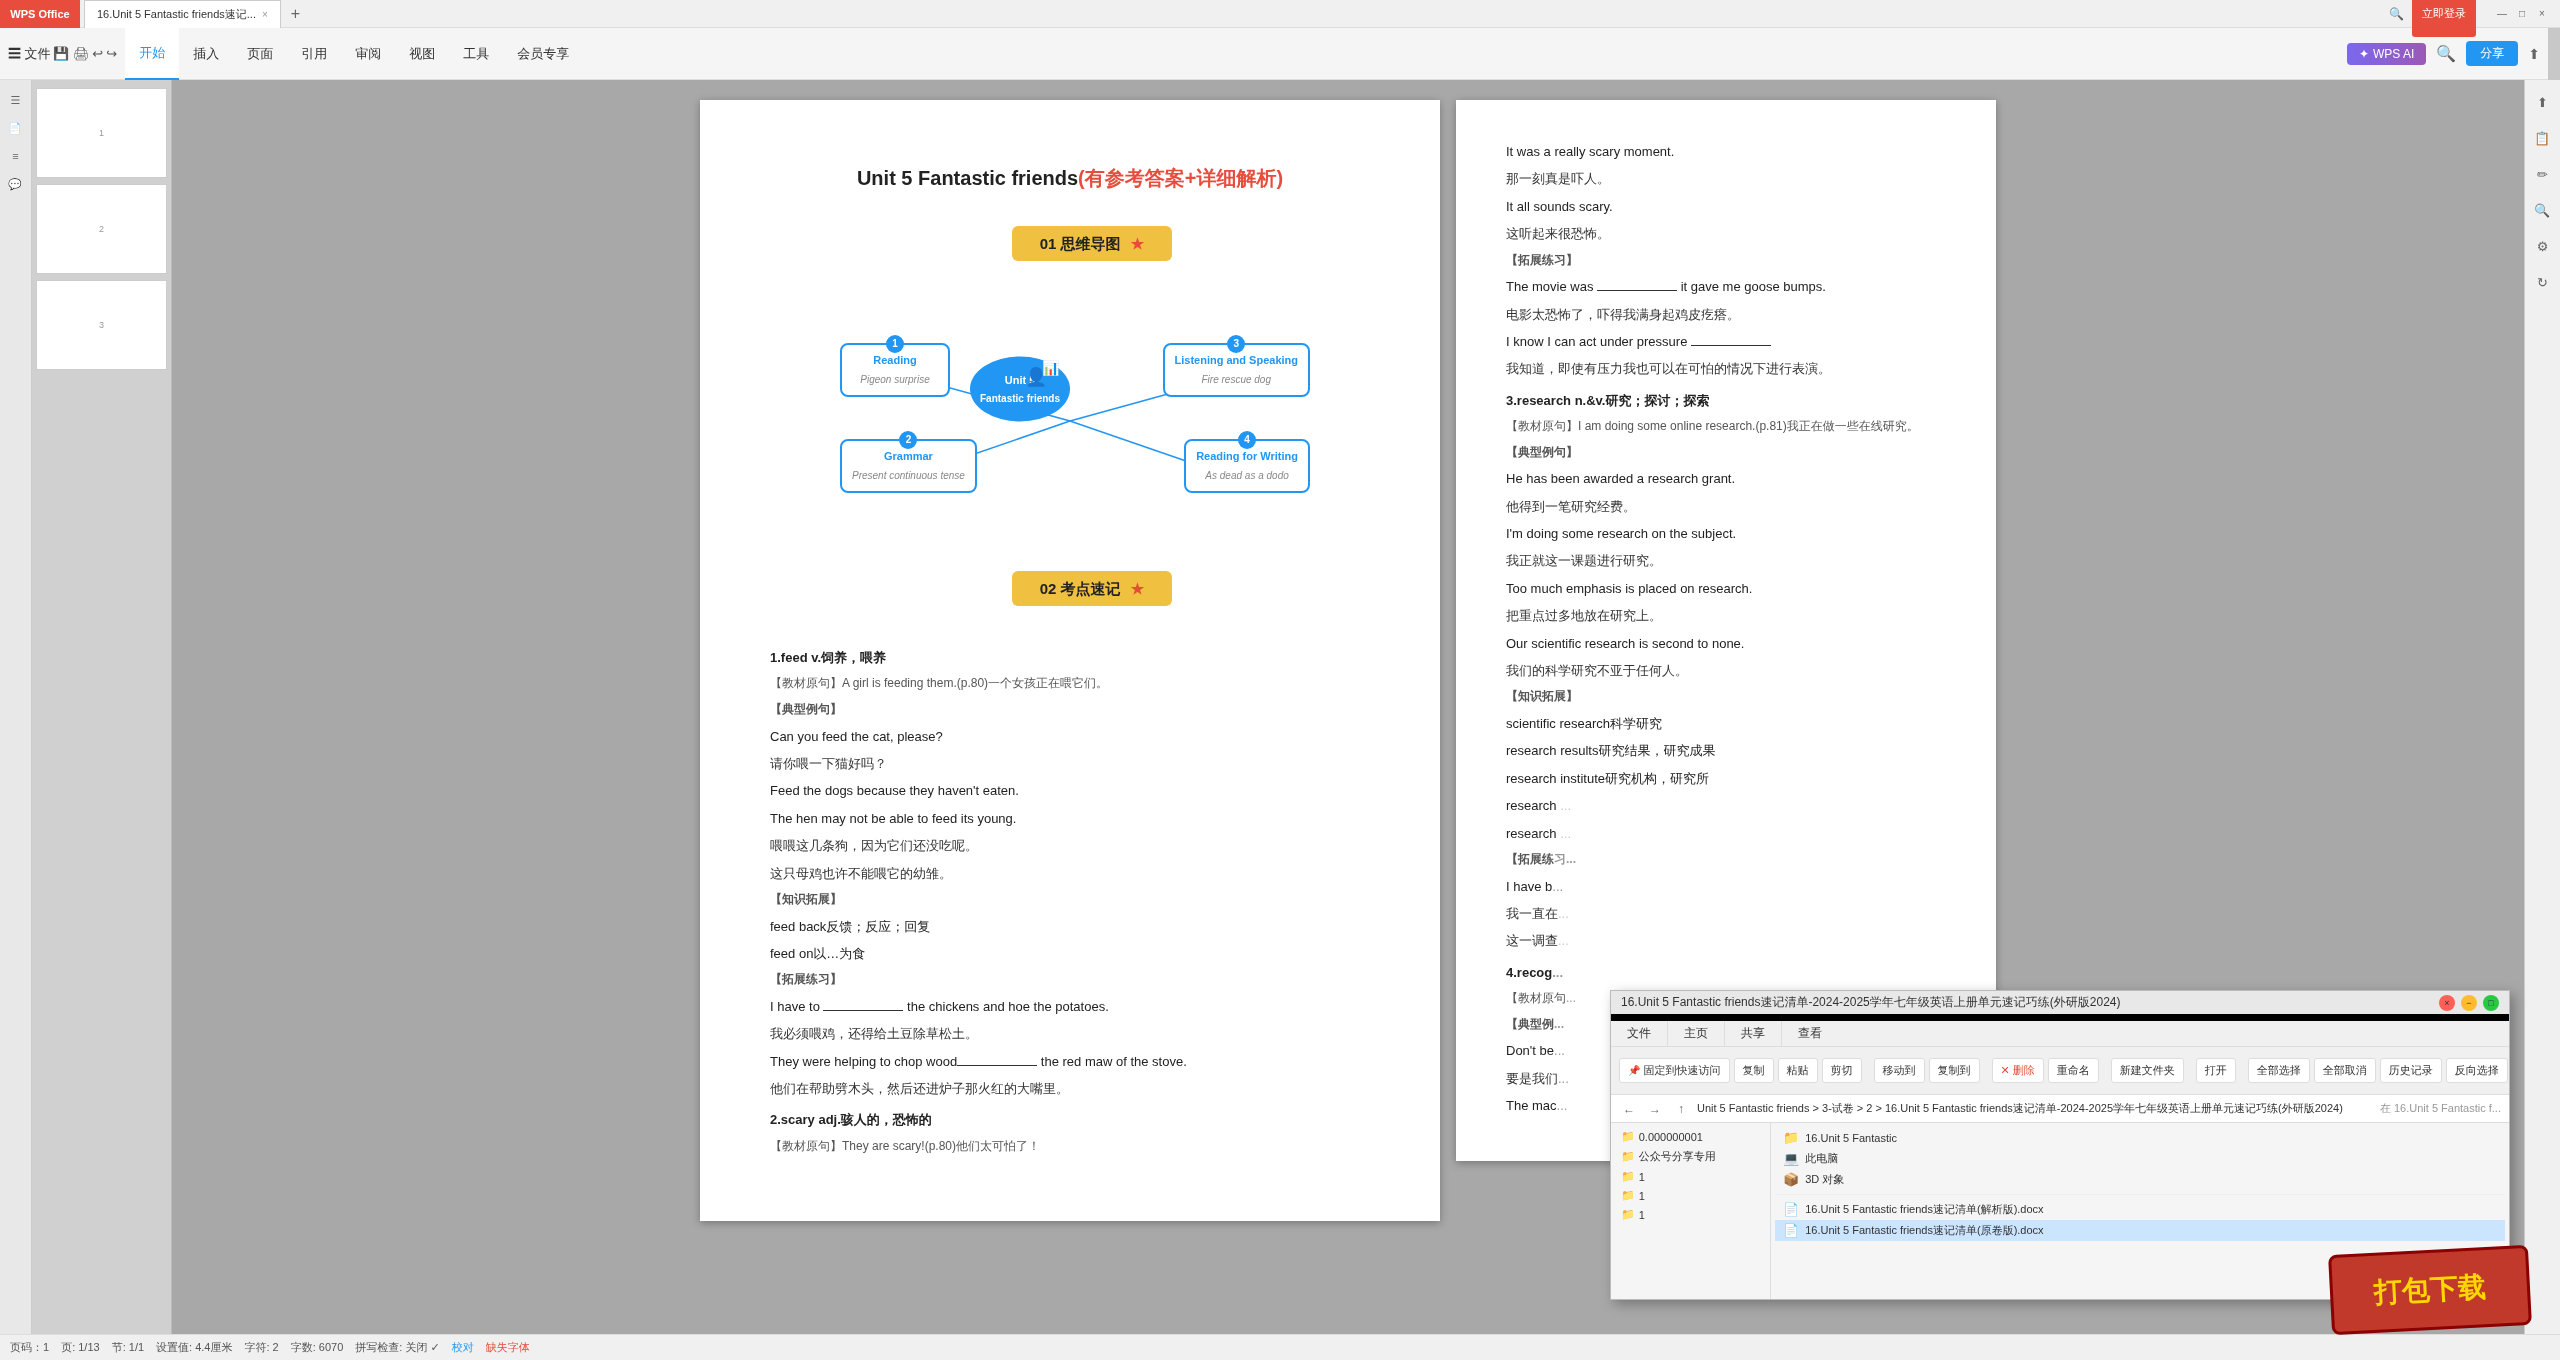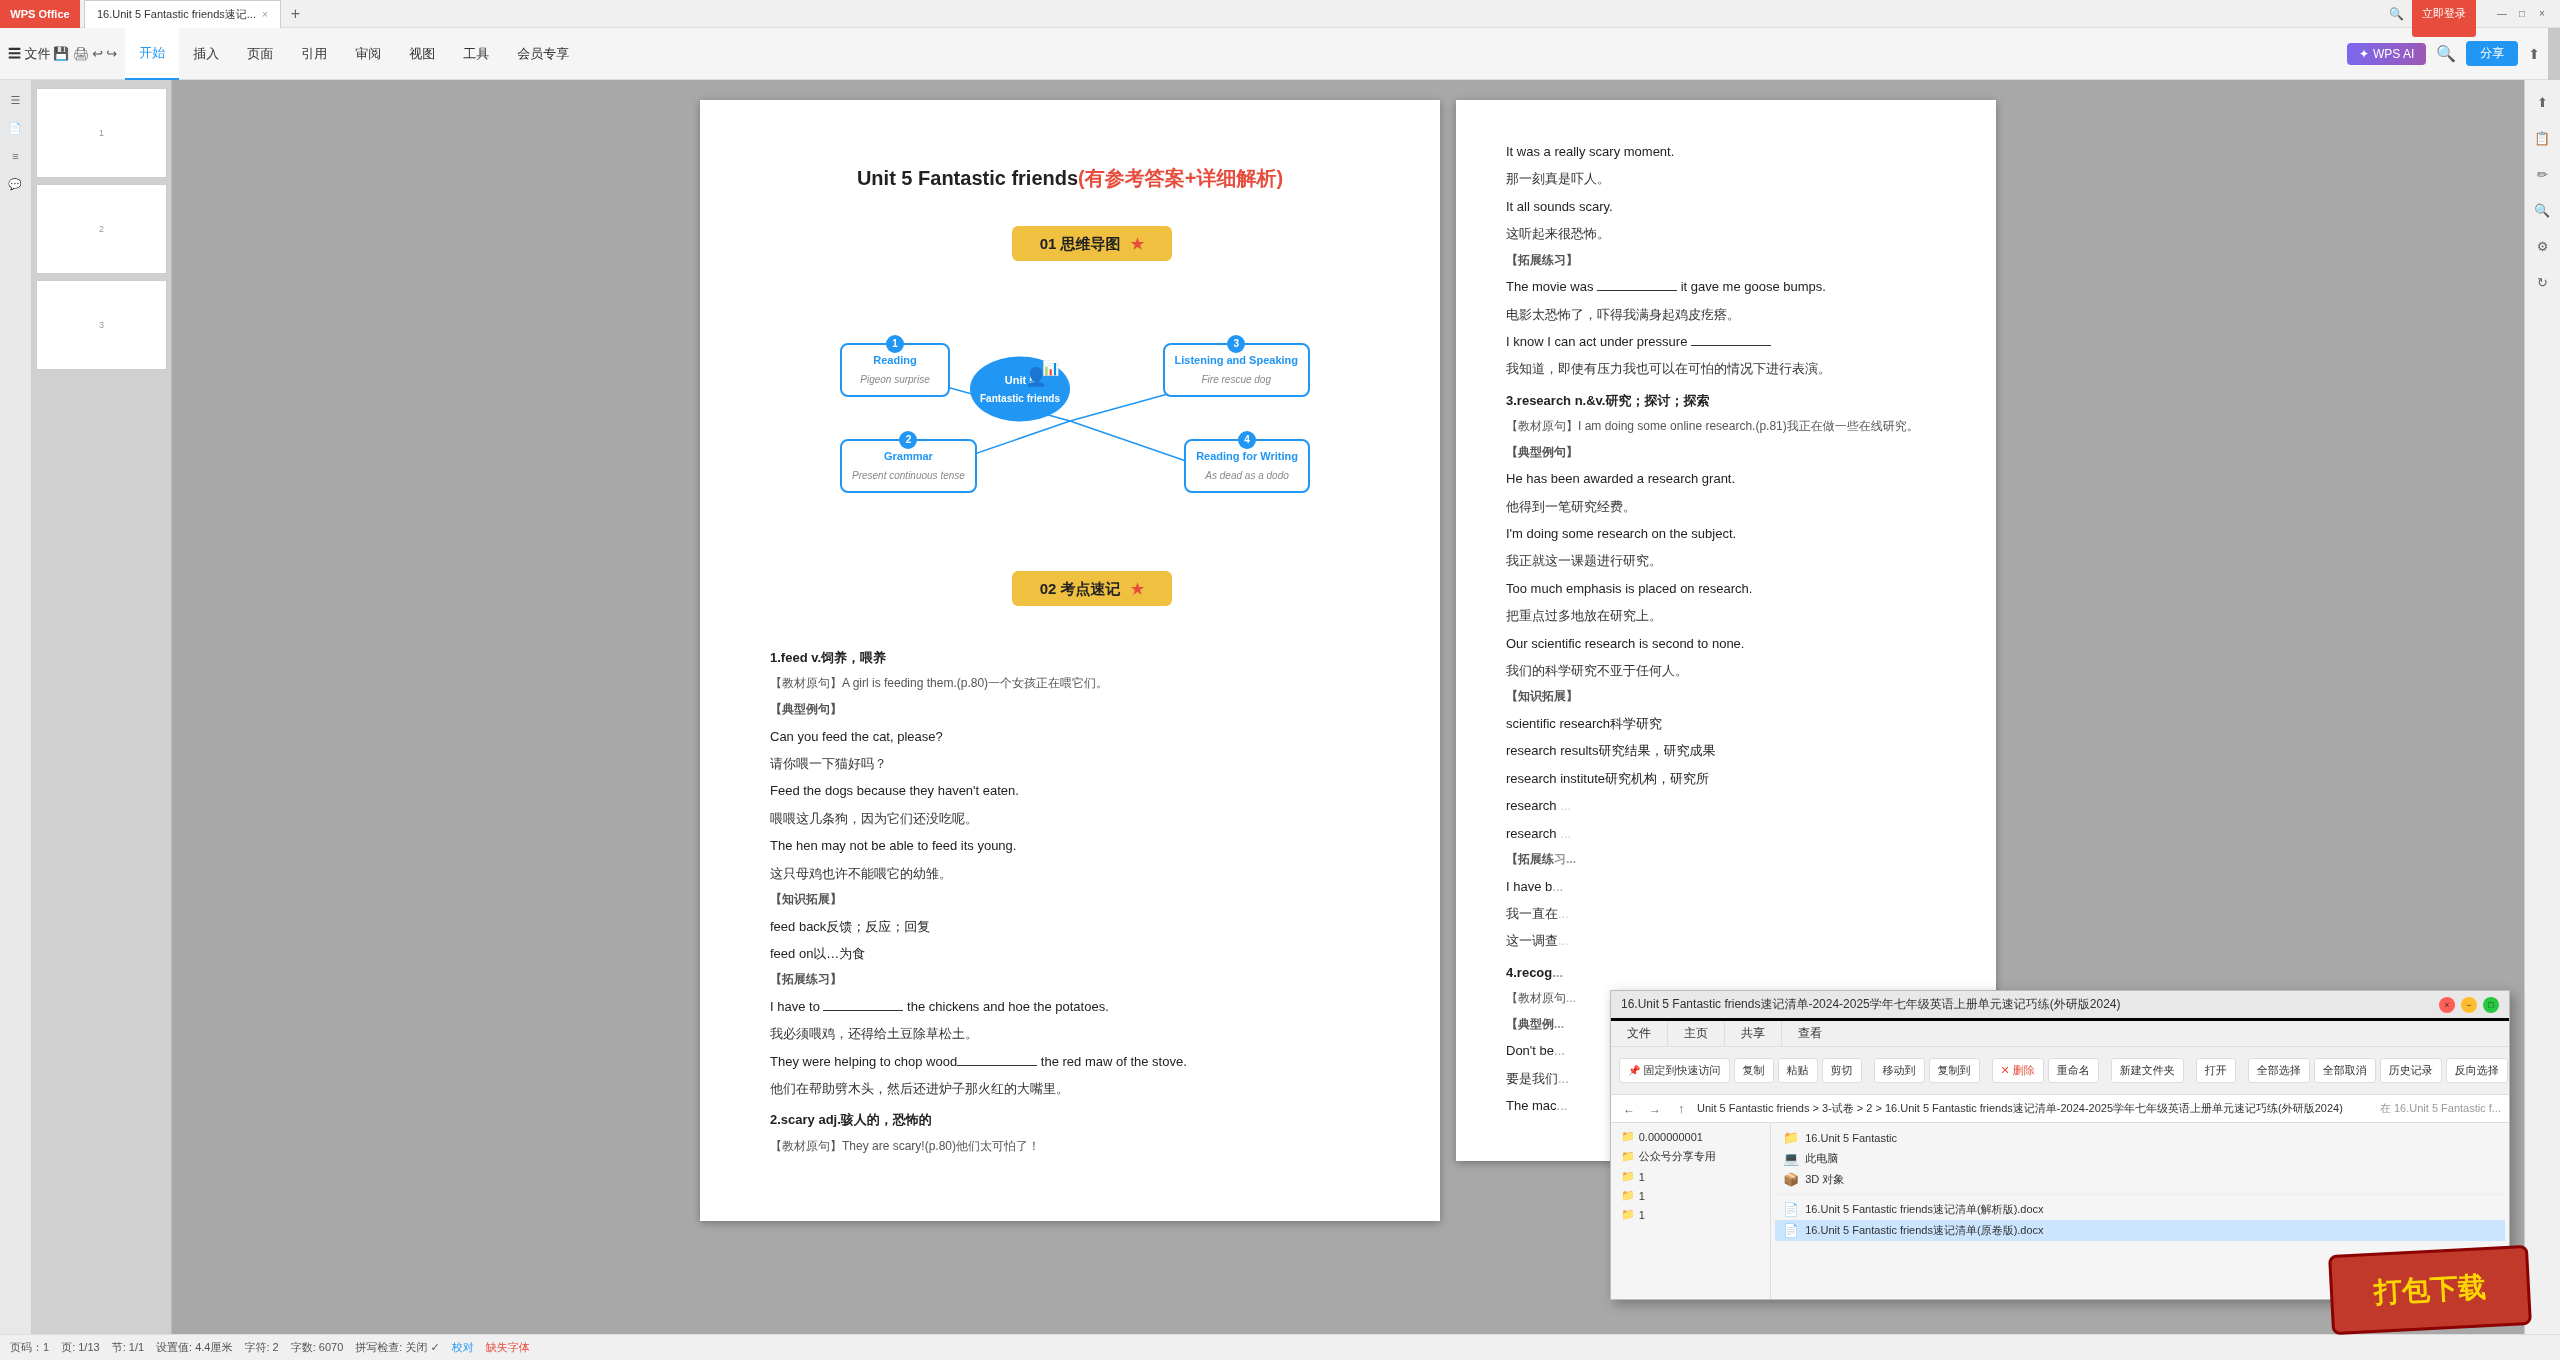--- a/index.html
+++ b/index.html
@@ -388,21 +388,21 @@
       flex-direction: column;
     }
     .fm-title-bar {
       background: #e8e8e8;
       height: 30px;
       display: flex;
       align-items: center;
       padding: 0 10px;
       font-size: 12px;
       color: #333;
-      border-bottom: 3px solid #000000;
+      border-bottom: 7px solid #000000;
       gap: 16px;
     }
     .fm-title-bar .fm-title-text {
       flex: 1;
     }
     .fm-win-btns {
       display: flex;
       gap: 6px;
     }
     .fm-win-btn {
@@ -690,22 +690,22 @@
       </div>
 
       <div class="key-points">
 
         <div class="content-line bold">1.feed v.饲养，喂养</div>
         <div class="content-line note">【教材原句】A girl is feeding them.(p.80)一个女孩正在喂它们。</div>
         <div class="content-line note bold">【典型例句】</div>
         <div class="content-line english">Can you feed the cat, please?</div>
         <div class="content-line chinese">请你喂一下猫好吗？</div>
         <div class="content-line english">Feed the dogs because they haven't eaten.</div>
+        <div class="content-line english">The hen may not be able to feed its young.</div>
         <div class="content-line chinese">喂喂这几条狗，因为它们还没吃呢。</div>
-        <div class="content-line english">The hen may not be able to feed its young.</div>
         <div class="content-line chinese">这只母鸡也许不能喂它的幼雏。</div>
         <div class="content-line note bold">【知识拓展】</div>
         <div class="content-line">feed back反馈；反应；回复</div>
         <div class="content-line">feed on以…为食</div>
         <div class="content-line note bold">【拓展练习】</div>
         <div class="content-line english">I have to <span class="underline-blank"></span> the chickens and hoe the potatoes.</div>
         <div class="content-line chinese">我必须喂鸡，还得给土豆除草松土。</div>
         <div class="content-line english">They were helping to chop wood<span class="underline-blank"></span> the red maw of the stove.</div>
         <div class="content-line chinese">他们在帮助劈木头，然后还进炉子那火红的大嘴里。</div>
 

